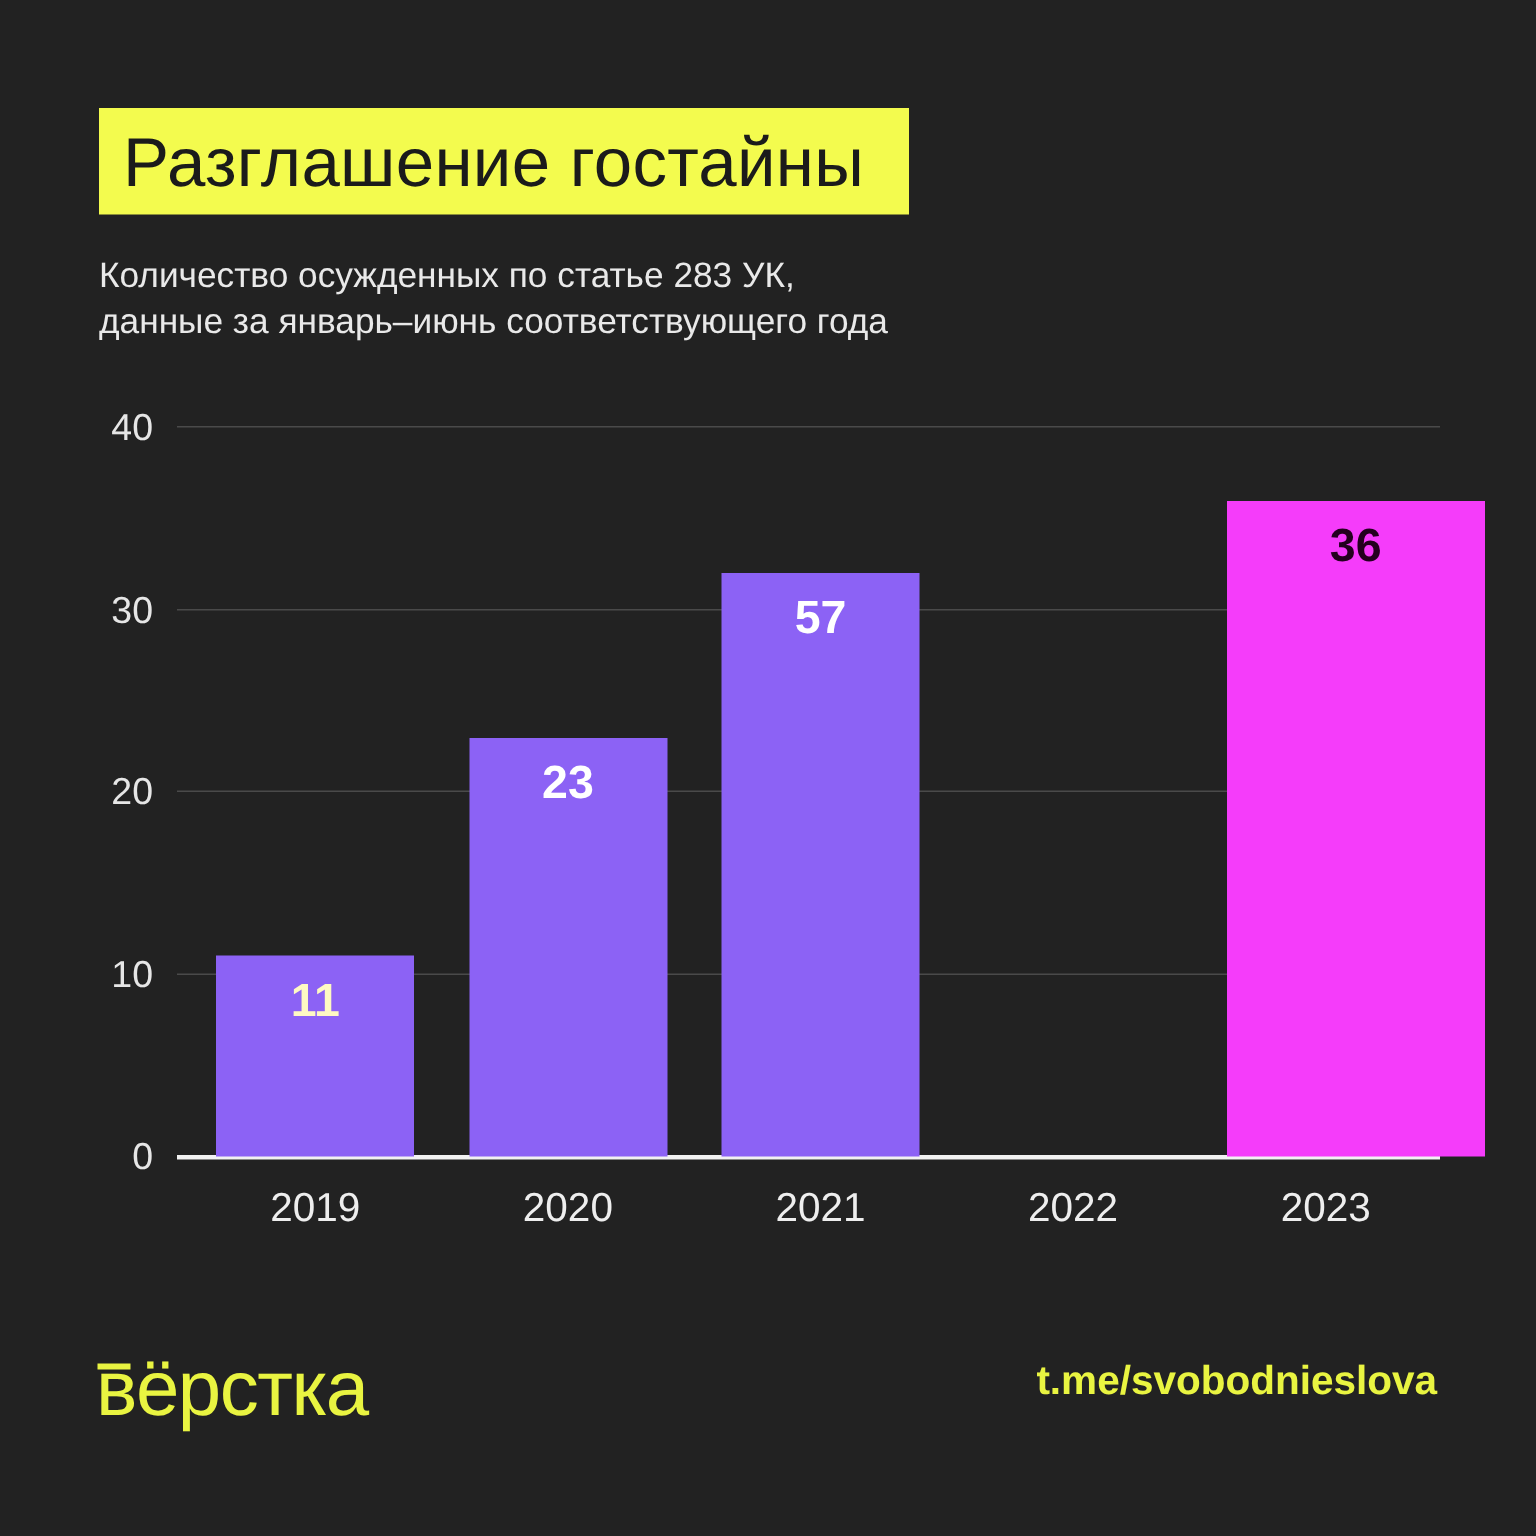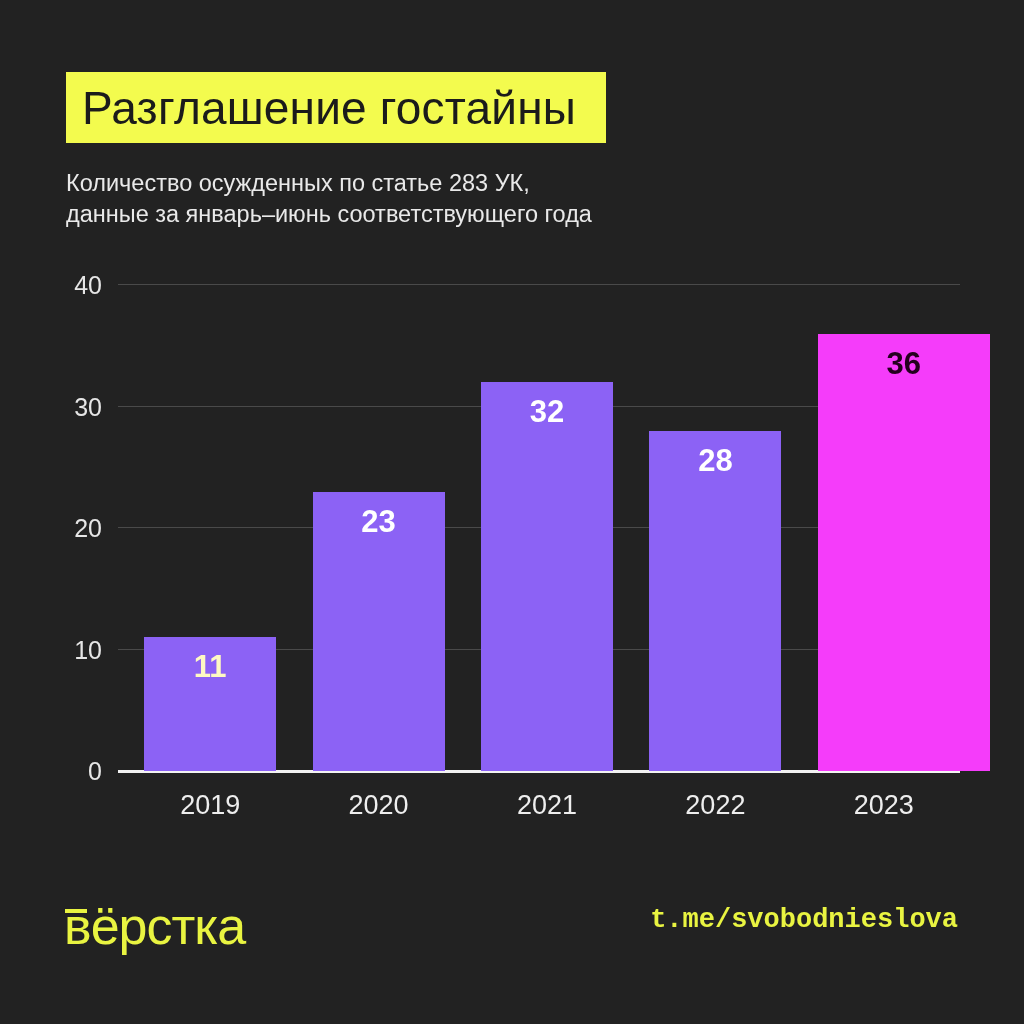--- a/index.html
+++ b/index.html
@@ -169,21 +169,20 @@
   }
   .handle {
     position: absolute;
     right: 66px;
     top: 905px;
     color: #E9F441;
     font-size: 27px;
     line-height: 30px;
     font-weight: 700;
     white-space: nowrap;
-    font-family: Liberation Mono, monospace;
   }
 </style>
 </head>
 <body>
 
 <div id="infographic">
 
   <div class="title-box">
     <div class="title-text">Разглашение гостайны</div>
   </div>
@@ -217,26 +216,21 @@
             <div class="bar-value" style="color: #fef9c3;">11</div>
           </div>
         </div>
         <div class="bar-slot" style="left: 194.6px; width: 132px;">
           <div class="bar" style="height: 279.45px; background: rgb(140, 98, 245);">
             <div class="bar-value" style="color: rgb(255, 255, 255);">23</div>
           </div>
         </div>
         <div class="bar-slot" style="left: 363px; width: 132px;">
           <div class="bar" style="height: 388.8px; background: rgb(140, 98, 245);">
-            <div class="bar-value" style="color: rgb(255, 255, 255);">32</div>
-          </div>
-        </div>
-        <div class="bar-slot" style="left: 531.4px; width: 132px;">
-          <div class="bar" style="height: 340.2px; background: rgb(140, 98, 245);">
-            <div class="bar-value" style="color: rgb(255, 255, 255);">28</div>
+            <div class="bar-value" style="color: rgb(255, 255, 255);">57</div>
           </div>
         </div>
         <div class="bar-slot" style="left: 699.8px; width: 132px;">
           <div class="bar" style="height: 437.4px; background: rgb(245, 60, 250); padding-left: 40px;">
             <div class="bar-value" style="color: rgb(36, 0, 31);">36</div>
           </div>
         </div>
       </div>
 
     <div id="xticks">

